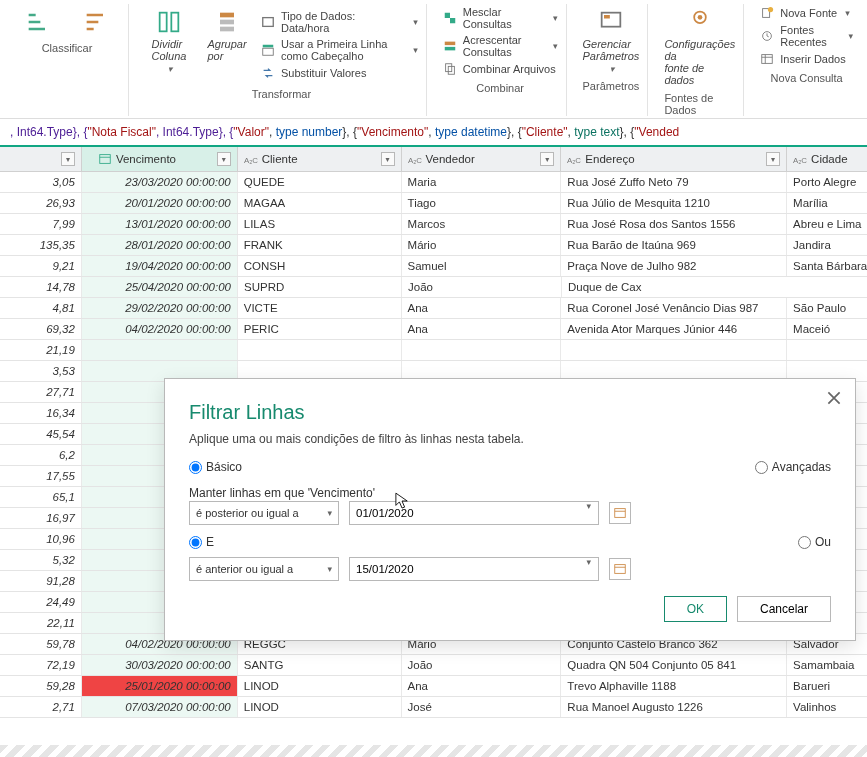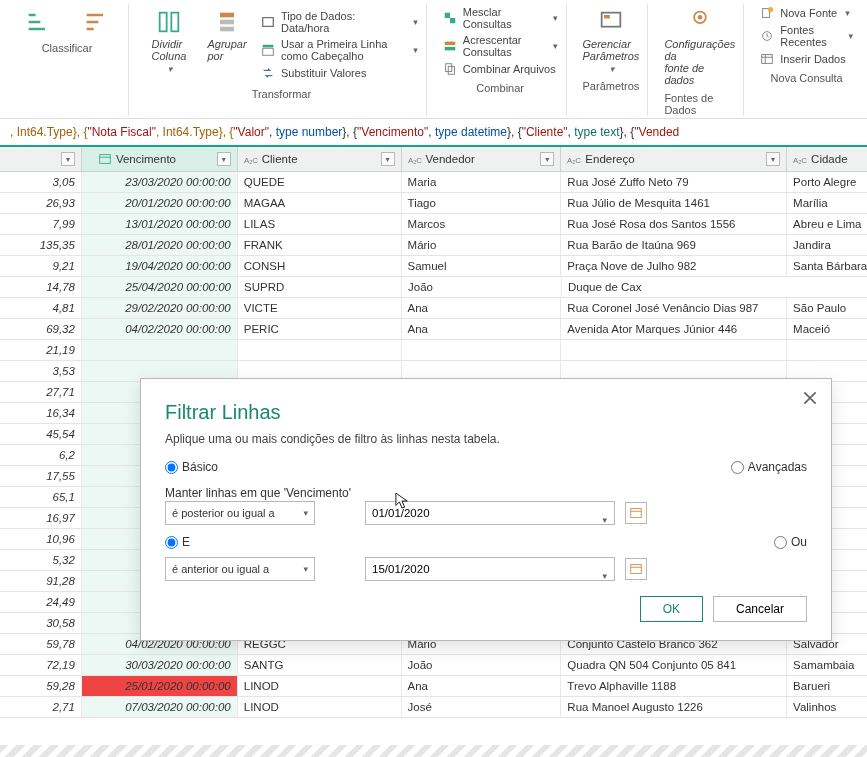--- a/index.html
+++ b/index.html
@@ -13,53 +13,53 @@
 .rib-btn-vert { display: flex; flex-direction: column; align-items: center; gap: 2px; cursor: pointer; font-size: 11px; color: #444; min-width: 48px; font-style: italic; }
 .rib-btn-vert svg { width: 28px; height: 28px; }
 .rib-lines { display: flex; flex-direction: column; gap: 4px; padding: 2px 0; }
 .rib-line { display: flex; gap: 6px; align-items: center; font-size: 11px; color: #444; cursor: pointer; }
 .rib-line svg { width: 14px; height: 14px; flex: 0 0 14px; }
 .rib-label { font-size: 11px; color: #555; margin-top: 4px; }
 .caret::after { content: "▾"; font-size: 9px; color: #666; margin-left: 2px; }
 
 
 .formula { padding: 6px 10px; font-family: Consolas, monospace; font-size: 12px; color: #333; border-bottom: 2px solid #11a683; white-space: nowrap; overflow: hidden; }
-.fx-type { color: #a16207; }
+.fx-type { color: #4c1d95; }
 .fx-str  { color: #a31515; }
 .fx-kw   { color: #0451a5; }
 .fx-kw2  { color: #0b7261; }
 
 
 .grid { width: 100%; }
 .hdr-row { display: flex; background: #eef0f2; border-bottom: 1px solid #d0d0d0; }
 .hdr-cell { display: flex; align-items: center; gap: 4px; padding: 5px 6px; font-size: 11.5px; color: #333; border-right: 1px solid #d0d0d0; position: relative; }
 .hdr-icon { width: 14px; height: 14px; }
 .hdr-dd { margin-left: auto; width: 14px; height: 14px; border: 1px solid #b8b8b8; background: #fafafa; color: #666; font-size: 8px; display: flex; align-items: center; justify-content: center; cursor: pointer; }
 .data-row { display: flex; border-bottom: 1px solid #e4e4e4; }
 .cell { padding: 4px 6px; font-size: 11.5px; border-right: 1px solid #e9e9e9; overflow: hidden; white-space: nowrap; }
 .num { text-align: right; font-style: italic; }
 
 .c-val  { width: 82px; }
 .c-venc { width: 156px; padding-left: 16px; }
 .c-cli  { width: 164px; }
 .c-vend { width: 160px; }
 .c-end  { width: 226px; }
 .c-cid  { width: 80px; border-right: none; }
-.dialog { position: absolute; top: 378px; left: 140px; width: 692px; background: #fff; border: 1px solid #b8b8b8; box-shadow: 0 6px 18px rgba(0,0,0,0.12); padding: 22px 24px 18px 24px; pointer-events: auto; }
+.dialog { position: absolute; top: 378px; left: 164px; width: 692px; background: #fff; border: 1px solid #b8b8b8; box-shadow: 0 6px 18px rgba(0,0,0,0.12); padding: 22px 24px 18px 24px; pointer-events: auto; }
 .dlg-close { position: absolute; top: 10px; right: 12px; width: 18px; height: 18px; cursor: pointer; color: #666; }
 .dlg-title { font-size: 20px; color: #178a6e; font-weight: 400; margin-bottom: 8px; }
 .dlg-sub { font-size: 12px; color: #444; margin-bottom: 14px; }
 .radio-row { display: flex; gap: 16px; align-items: center; font-size: 12px; margin-bottom: 12px; justify-content: space-between; }
 .radio-opt { display: flex; gap: 4px; align-items: center; }
 .keep { font-size: 12px; margin-bottom: 1px; }
 .cond-row { display: flex; gap: 10px; align-items: center; margin-bottom: 10px; }
 .combo { border: 1px solid #b8b8b8; background: #fff; height: 24px; font-size: 11px; display: flex; align-items: center; padding: 0 18px 0 6px; position: relative; min-width: 150px; }
 .combo::after { content: "▾"; position: absolute; right: 6px; font-size: 9px; color: #666; }
 .txt { border: 1px solid #b8b8b8; height: 24px; font-size: 11.5px; padding: 0 6px; min-width: 250px; }
-.txt-wrap { position: relative; display: flex; align-items: flex-end; margin-left: 40px; }
+.txt-wrap { position: relative; display: flex; align-items: flex-start; }
 .txt-wrap::after { content: "▾"; position: absolute; right: 8px; font-size: 9px; color: #666; pointer-events: none; }
 .cal-btn { width: 22px; height: 22px; border: 1px solid #b8b8b8; background: #fff; display: flex; align-items: center; justify-content: center; cursor: pointer; }
 .cal-btn svg { width: 14px; height: 14px; }
 .dlg-btns { display: flex; gap: 10px; justify-content: flex-end; margin-top: 15px; }
 .btn { border: 1px solid #b8b8b8; background: #fff; padding: 5px 22px; font-size: 12px; cursor: pointer; }
 .btn.ok { border-color: #178a6e; color: #178a6e; }
 .cursor-ptr { position: absolute; top: 492px; left: 395px; width: 14px; height: 18px; }
 
 
 .jag { position: absolute; left: 0; right: 0; bottom: 0; height: 12px; background: repeating-linear-gradient(135deg, #ccc 0 6px, #fff 6px 12px); opacity: .5; }
@@ -264,21 +264,21 @@
         <div class="cell c-cli">QUEDE</div>
         <div class="cell c-vend">Maria</div>
         <div class="cell c-end">Rua José Zuffo Neto 79</div>
         <div class="cell c-cid">Porto Alegre</div>
       </div>
       <div class="data-row">
         <div class="cell c-val num">26,93</div>
         <div class="cell c-venc num" style="background:#ecf8f3">20/01/2020 00:00:00</div>
         <div class="cell c-cli">MAGAA</div>
         <div class="cell c-vend">Tiago</div>
-        <div class="cell c-end">Rua Júlio de Mesquita 1461</div>
+        <div class="cell c-end">Rua Júlio de Mesquita 1210</div>
         <div class="cell c-cid">Marília</div>
       </div>
       <div class="data-row">
         <div class="cell c-val num">7,99</div>
         <div class="cell c-venc num" style="background:#ecf8f3">13/01/2020 00:00:00</div>
         <div class="cell c-cli">LILAS</div>
         <div class="cell c-vend">Marcos</div>
         <div class="cell c-end">Rua José Rosa dos Santos 1556</div>
         <div class="cell c-cid">Abreu e Lima</div>
       </div>
@@ -419,21 +419,21 @@
       </div>
       <div class="data-row">
         <div class="cell c-val num">24,49</div>
         <div class="cell c-venc num" style="background:#ecf8f3"></div>
         <div class="cell c-cli"></div>
         <div class="cell c-vend"></div>
         <div class="cell c-end"></div>
         <div class="cell c-cid"></div>
       </div>
       <div class="data-row">
-        <div class="cell c-val num">30,58</div>
+        <div class="cell c-val num">22,11</div>
         <div class="cell c-venc num" style="background:#ecf8f3"></div>
         <div class="cell c-cli"></div>
         <div class="cell c-vend"></div>
         <div class="cell c-end"></div>
         <div class="cell c-cid"></div>
       </div>
       <div class="data-row">
         <div class="cell c-val num">59,78</div>
         <div class="cell c-venc num" style="background:#ecf8f3">04/02/2020 00:00:00</div>
         <div class="cell c-cli">REGGC</div>

